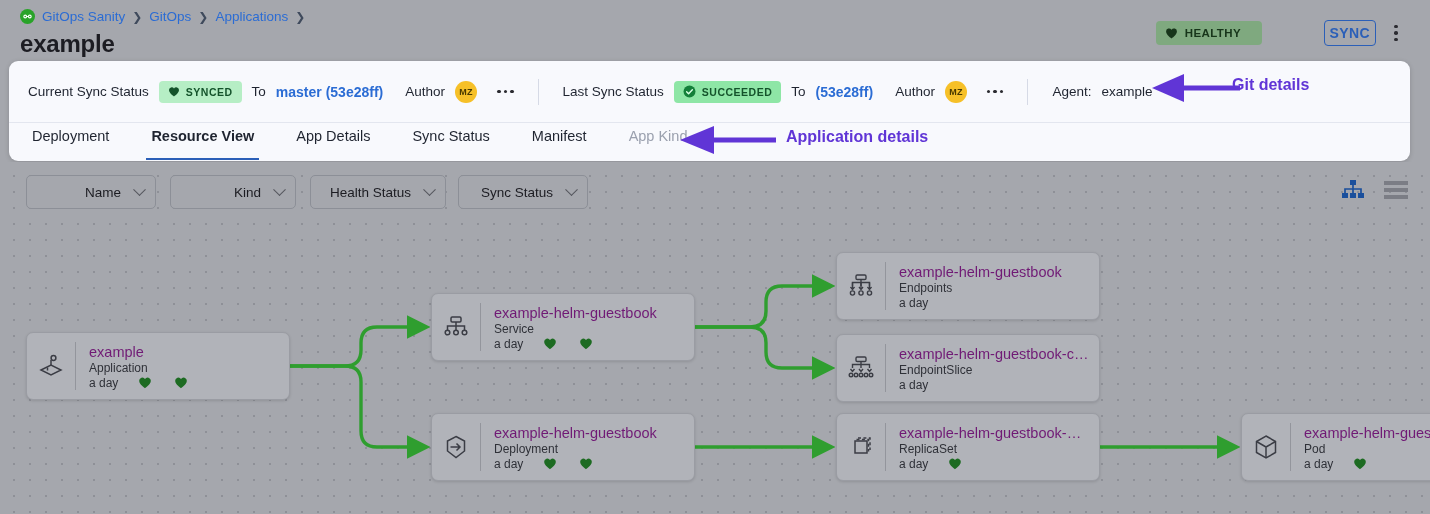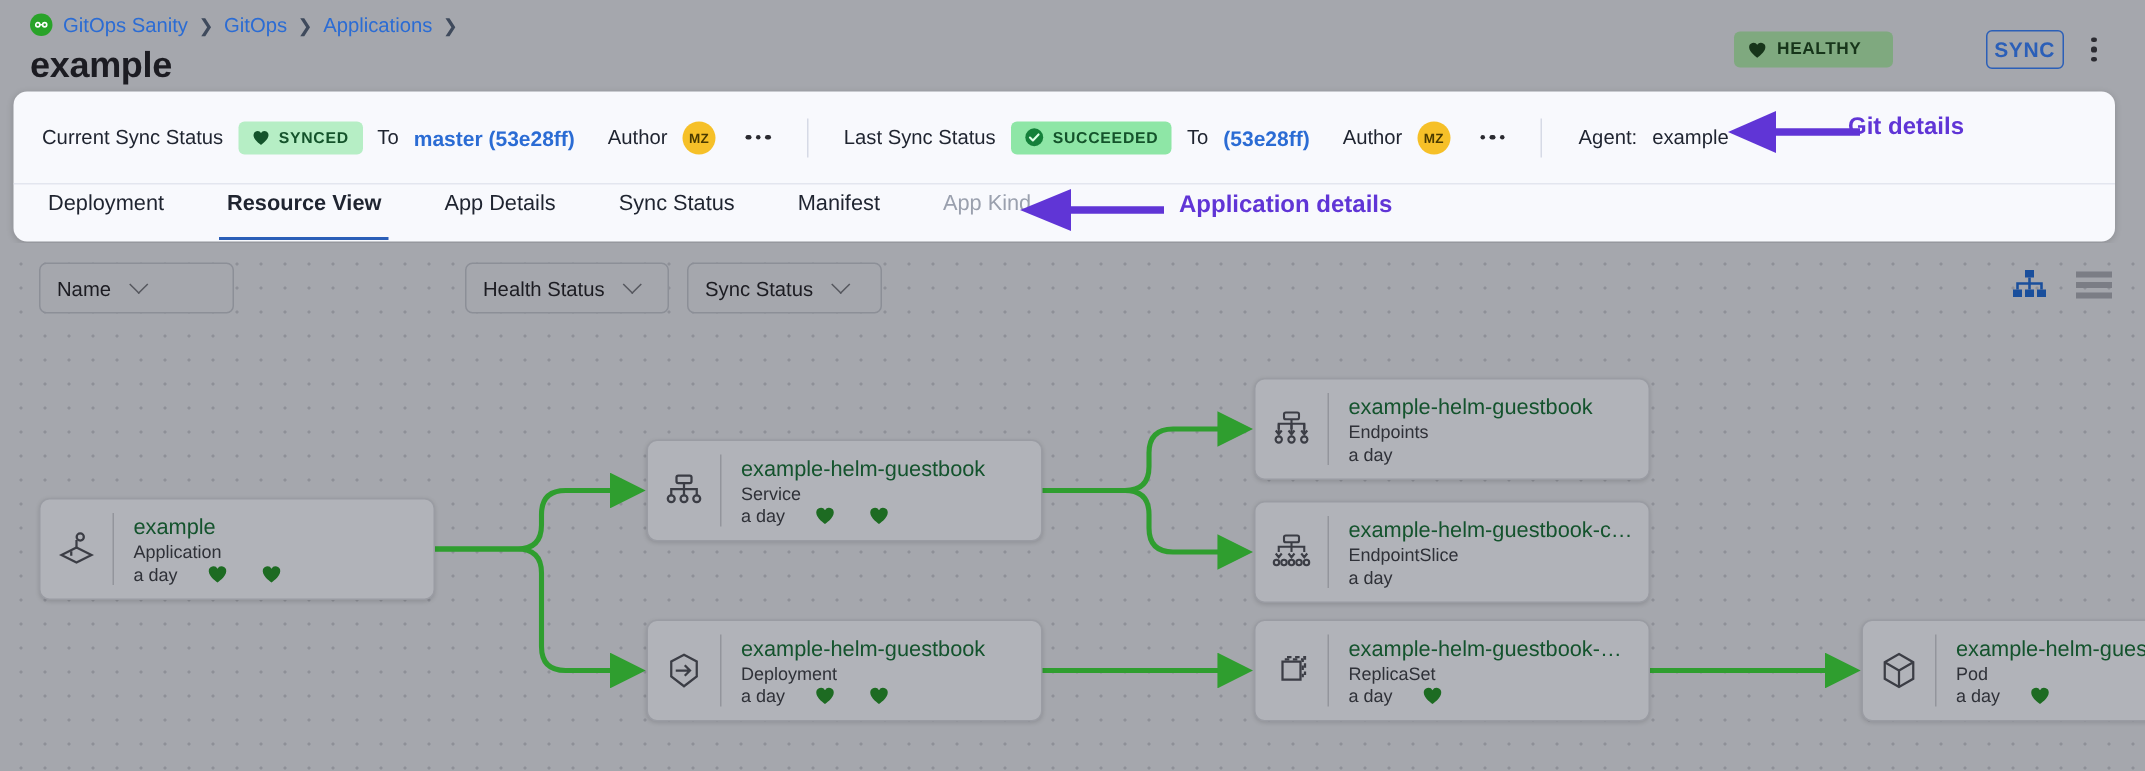--- a/index.html
+++ b/index.html
@@ -149,21 +149,21 @@
 
   
   .filters {
     position: absolute; left: 0; top: 0;
     width: 1430px; height: 62px;
   }
   .filter {
     position: absolute; top: 13px; height: 34px;
     border: 1px solid #8c8f97; border-radius: 5px;
     background: #a5a7ad;
-    display: flex; align-items: center; justify-content: flex-start;
+    display: flex; align-items: center; justify-content: flex-end;
     padding: 0 11px; cursor: pointer;
     font-size: 13.5px; color: #1c1c22;
   }
   .chev {
     width: 9px; height: 9px; margin-left: 14px;
     border-right: 1.6px solid #55575e; border-bottom: 1.6px solid #55575e;
     transform: rotate(45deg) translate(-2px,-2px);
     flex: none;
   }
   .viewicons { position: absolute; right: 22px; top: 18px; display: flex; gap: 20px; align-items: center; }
@@ -184,21 +184,21 @@
     display: flex; align-items: center; justify-content: center;
     color: #3b3d45;
   }
   .node-div { width: 1px; background: #93959c; margin: 9px 0; flex: none; }
   .node-body {
     flex: 1; min-width: 0;
     padding: 9px 10px 8px 13px;
     display: flex; flex-direction: column; justify-content: center; gap: 1px;
   }
   .node-title {
-    font-size: 14.5px; color: #14532d;
+    font-size: 14.5px; color: #701a75;
     white-space: nowrap; overflow: hidden; text-overflow: ellipsis;
   }
   .node-kind { font-size: 12px; color: #2f3138; }
   .node-meta { display: flex; align-items: center; gap: 0; }
   .node-age { font-size: 12px; color: #2f3138; }
   .heart { margin-left: 22px; display: block; }
   .heart:first-of-type { margin-left: 20px; }
 
   svg.edges { position: absolute; left: 0; top: 0; width: 1430px; height: 352px; overflow: visible; }
 </style>
@@ -329,20 +329,24 @@
   </svg>
   <div class="anno anno-app">Application details</div>
 
   <div class="canvas">
 
     <div class="filters">
       <div class="filter" style="left:26px;  width:130px;">
         <span>Name</span>
           <span class="chev"></span>
       </div>
+      <div class="filter" style="left:170px; width:126px;">
+        <span>Kind</span>
+          <span class="chev"></span>
+      </div>
       <div class="filter" style="left:310px; width:136px;">
         <span>Health Status</span>
           <span class="chev"></span>
       </div>
       <div class="filter" style="left:458px; width:130px;">
         <span>Sync Status</span>
           <span class="chev"></span>
       </div>
 
       <div class="viewicons">

